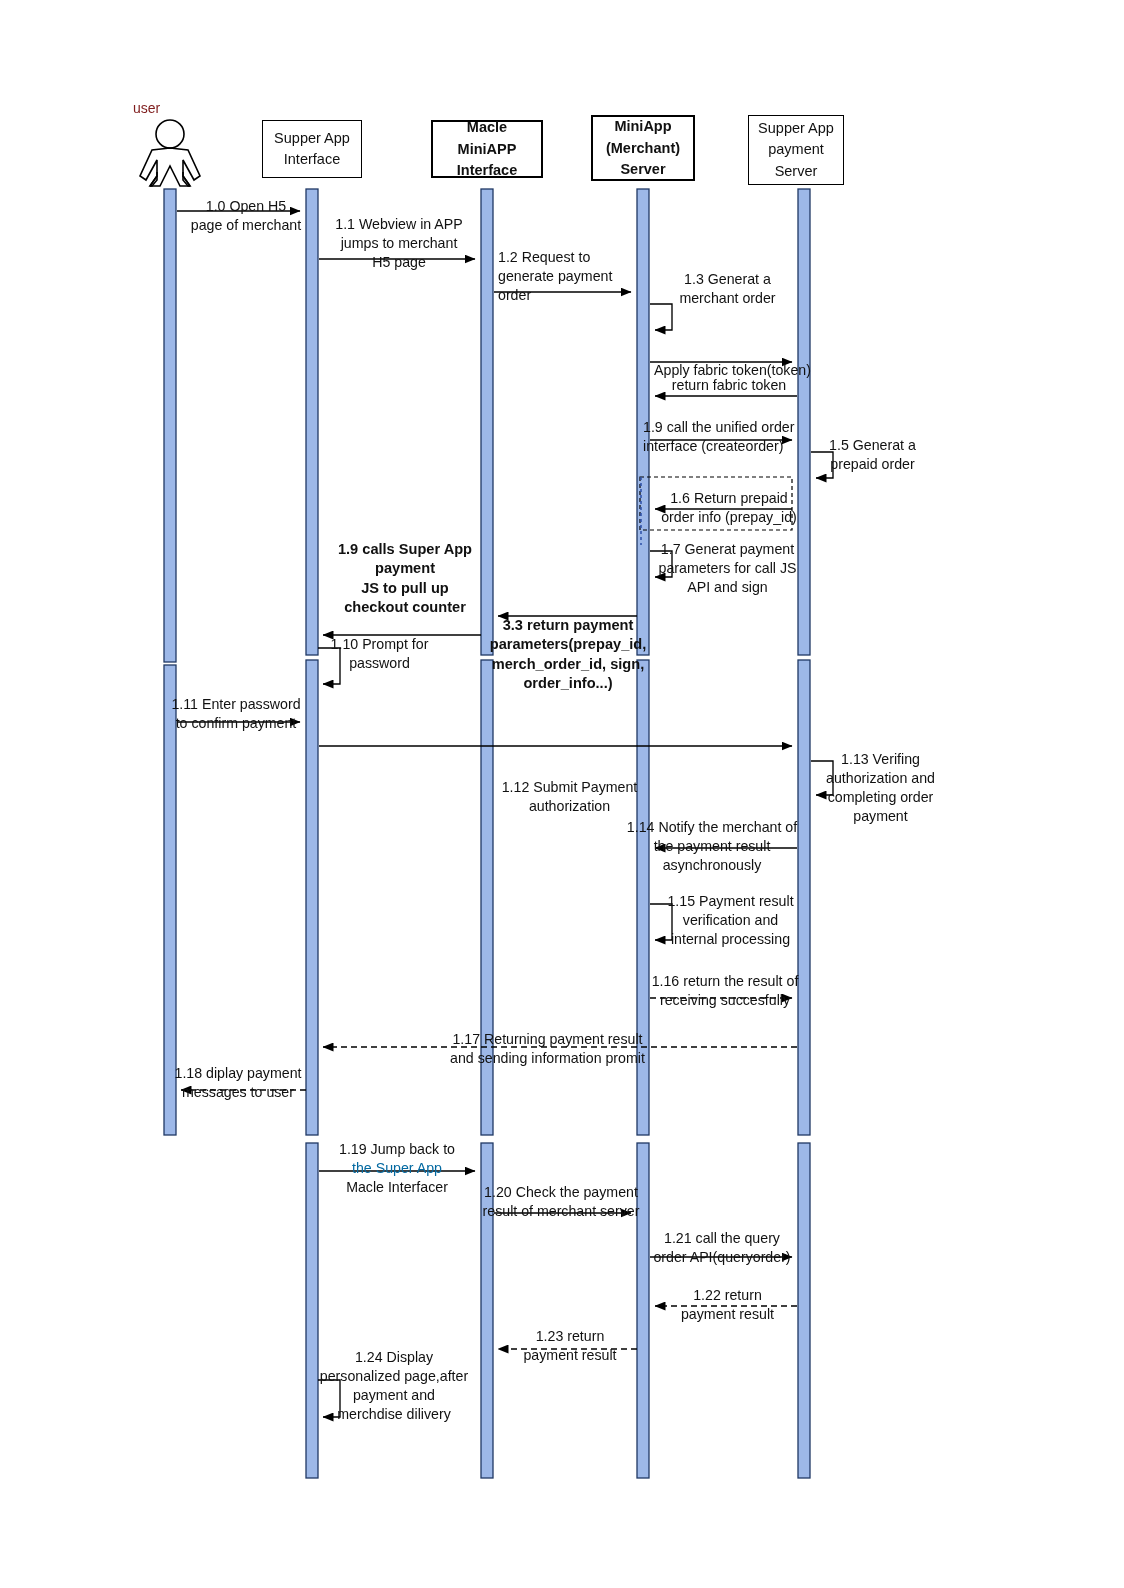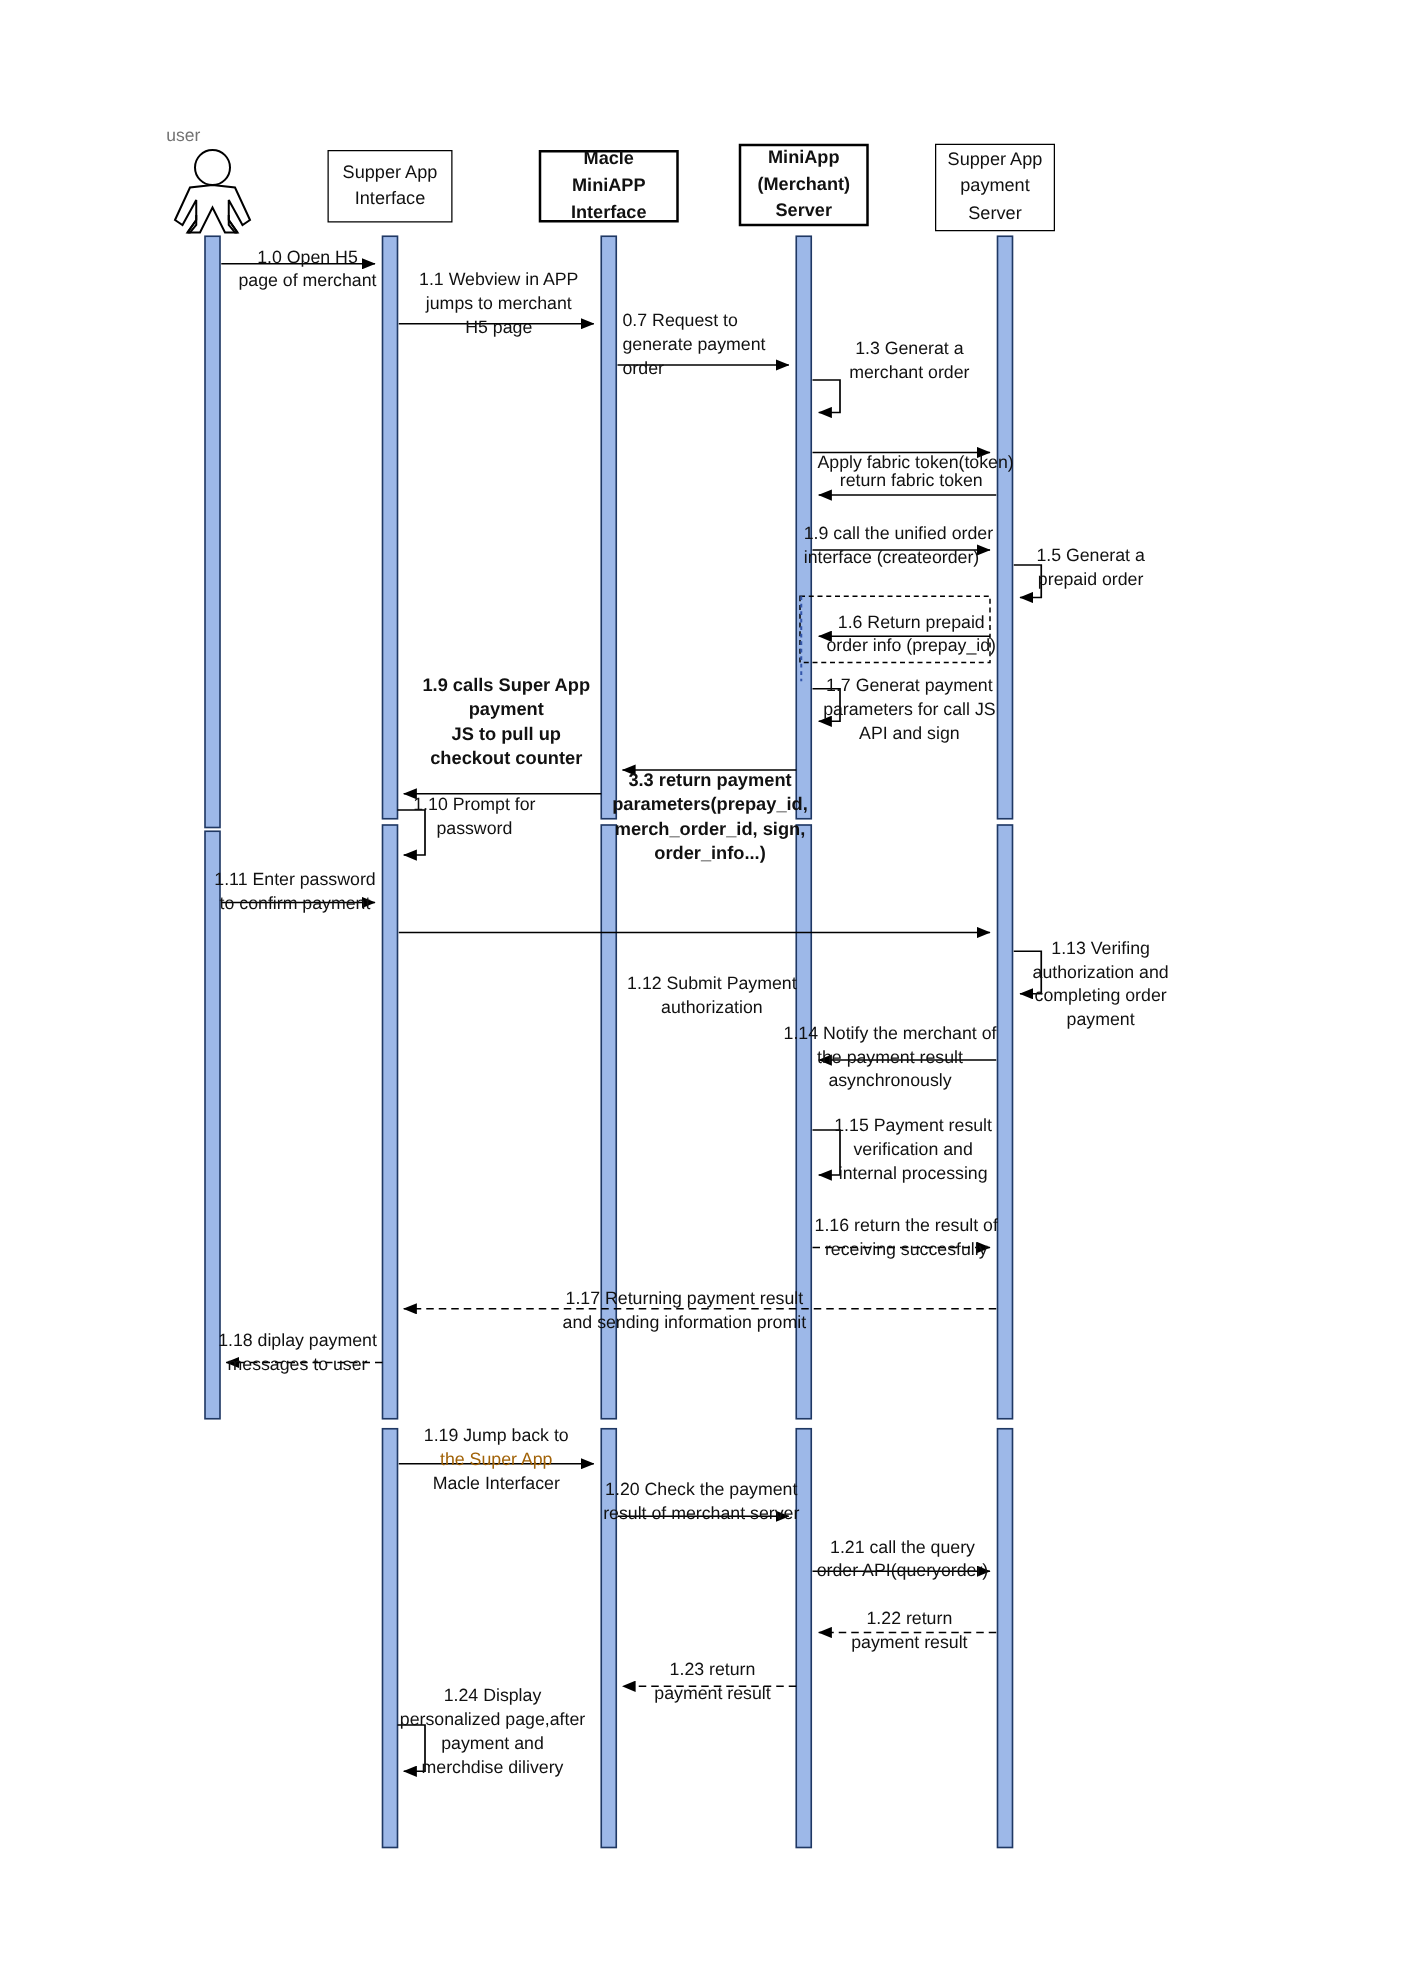--- a/index.html
+++ b/index.html
@@ -6,27 +6,27 @@
   body{font-family:"Liberation Sans", sans-serif;}
   #stage{position:relative;width:1124px;height:1588px;background:#fff;overflow:hidden;}
   svg#diagram{position:absolute;left:0;top:0;width:1124px;height:1588px;}
 
   .lane-box{position:absolute;box-sizing:border-box;background:#fff;border:1.4px solid #000;
             display:flex;align-items:center;justify-content:center;text-align:center;
             font-size:14.5px;color:#111;line-height:1.45;}
   .lane-box.bold{border-width:2.6px;font-weight:bold;}
   .lane-label{white-space:pre-line;padding:0 4px;}
 
-  .actor-label{position:absolute;font-size:14px;color:#737373;}
+  .actor-label{position:absolute;font-size:14px;color:#7f1d1d;}
 
   .msg{position:absolute;font-size:14.2px;color:#111;line-height:1.33;white-space:pre-line;}
   .msg.bold{font-weight:bold;font-size:14.6px;}
   .msg.c{text-align:center;}
   .msg.l{text-align:left;}
-  .msg.faded{color:#a16207;}
+  .msg.faded{color:#0369a1;}
 </style>
 </head>
 <body>
 
 <div id="stage">
 
   <svg id="diagram" viewBox="0 0 1124 1588">
     <defs>
       <marker id="arrHead" markerWidth="11" markerHeight="9" refX="10.5" refY="4.5" orient="auto" markerUnits="userSpaceOnUse">
         <path d="M0,0 L11,4.5 L0,9 z" fill="#000"></path>
@@ -153,21 +153,21 @@
 Server</span>
   </div>
 
   <div class="msg c" style="left:186px; top:197px; width:120px;">1.0 Open H5
 page of merchant</div>
 
   <div class="msg c" style="left:324px; top:215px; width:150px;">1.1 Webview in APP
 jumps to merchant
 H5 page</div>
 
-  <div class="msg l" style="left:498px; top:248px; width:140px;">0.7 Request to
+  <div class="msg l" style="left:498px; top:248px; width:140px;">1.2 Request to
 generate payment
 order</div>
 
   <div class="msg c" style="left:655px; top:270px; width:145px;">1.3 Generat a
 merchant order</div>
 
   <div class="msg c" style="left:650px; top:361px; width:165px;">Apply fabric token(token)</div>
 
   <div class="msg c" style="left:655px; top:376px; width:148px;">return fabric token</div>
 

